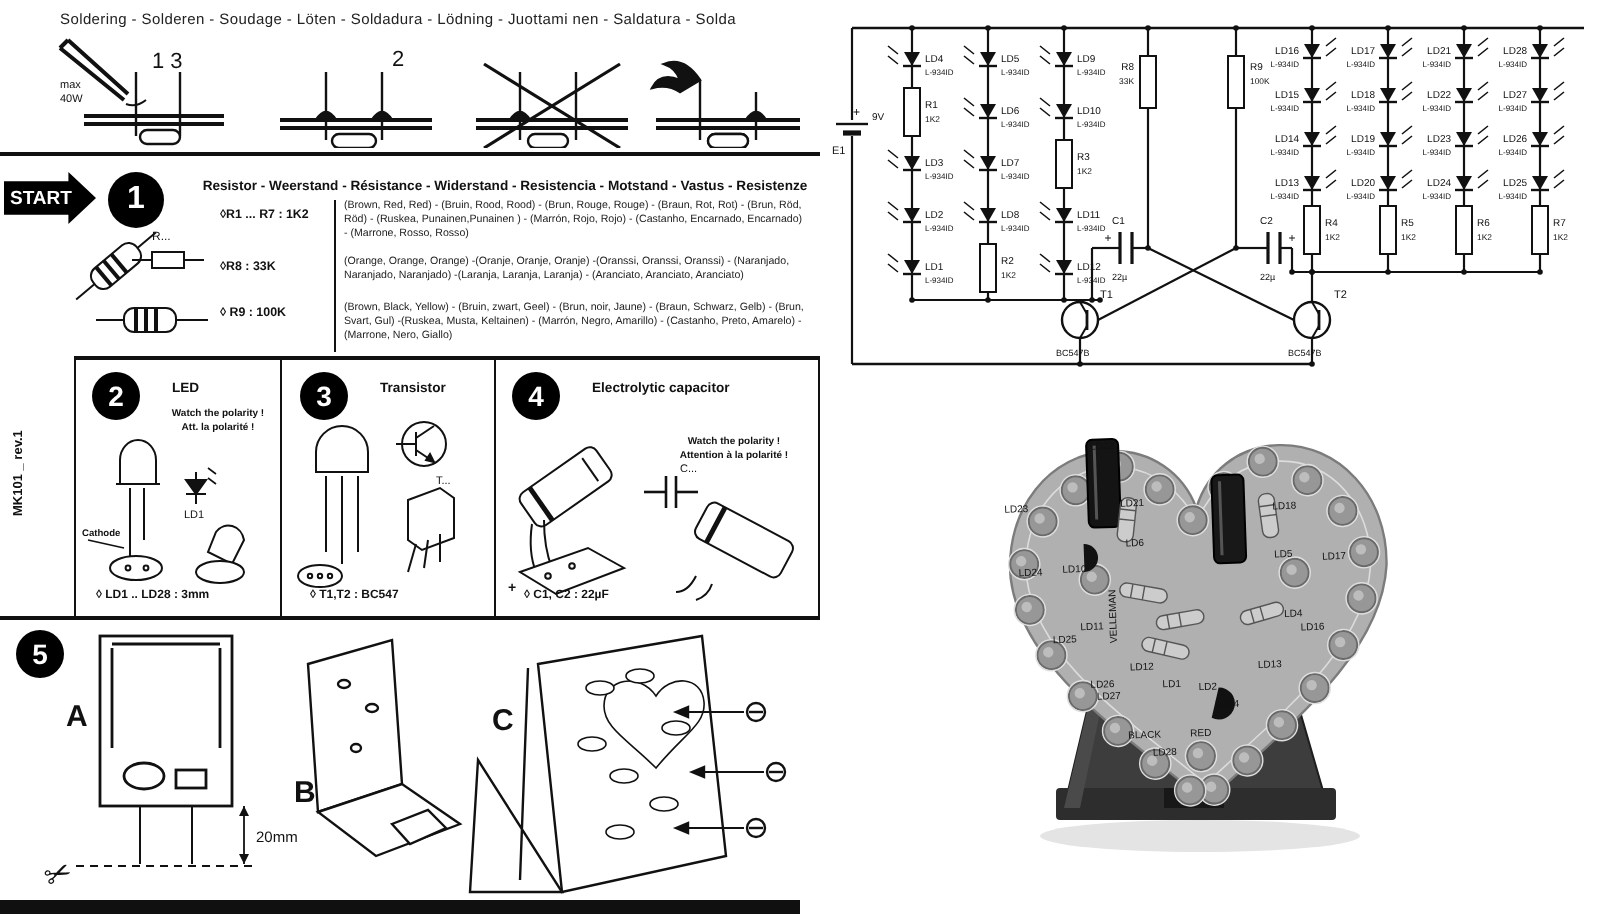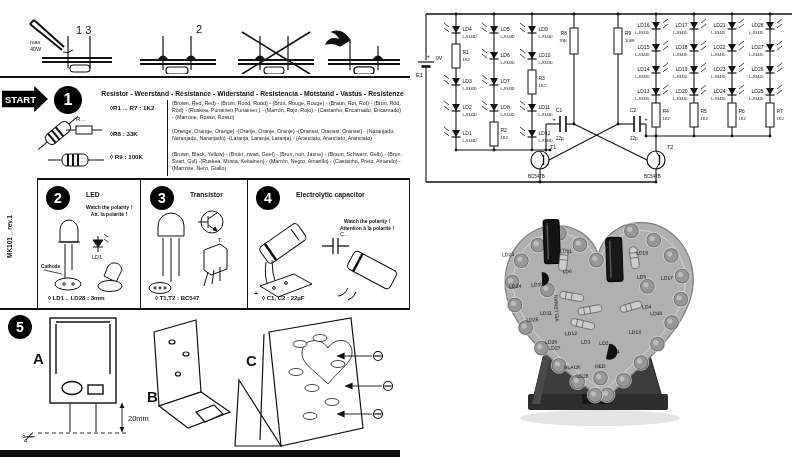--- a/index.html
+++ b/index.html
@@ -23,20 +23,21 @@
                color:#fff;font-weight:bold;font-size:9.5px;display:flex;align-items:center;padding-left:3px;box-sizing:border-box;}
   .blackbar{position:absolute;left:0;top:450px;width:400px;height:7px;background:#101010;}
   svg text{font-family:"Liberation Sans",sans-serif;fill:#111;}
   svg{display:block;}
 </style>
 </head>
 <body>
 
 <div id="page">
 
+  <div class="abs title-strip" style="left:30px;top:5px;">Soldering - Solderen - Soudage - Löten - Soldadura - Lödning - Juottami nen - Saldatura - Solda</div>
 
   <svg class="abs" style="left:28px;top:16px;" width="375" height="58" viewBox="0 0 375 58">
 
     <g stroke="#111" fill="none" stroke-width="1.2">
       <path d="M2,8 L34,34 M6,4 L36,31" stroke-width="2"></path>
       <path d="M2,8 L6,4" stroke-width="2"></path>
       <line x1="14" y1="42" x2="84" y2="42" stroke-width="2"></line>
       <line x1="14" y1="46" x2="84" y2="46" stroke-width="2"></line>
       <line x1="40" y1="20" x2="40" y2="52"></line>
       <line x1="62" y1="20" x2="62" y2="52"></line>

